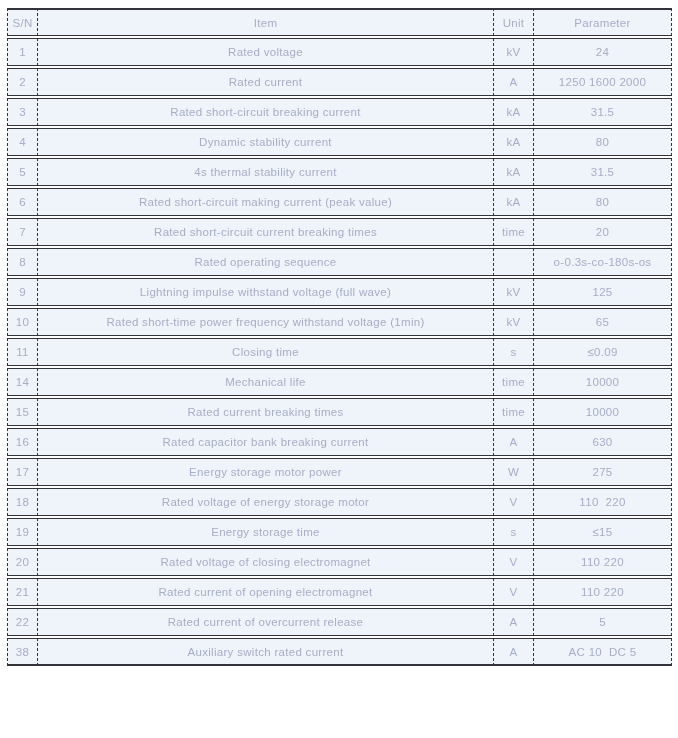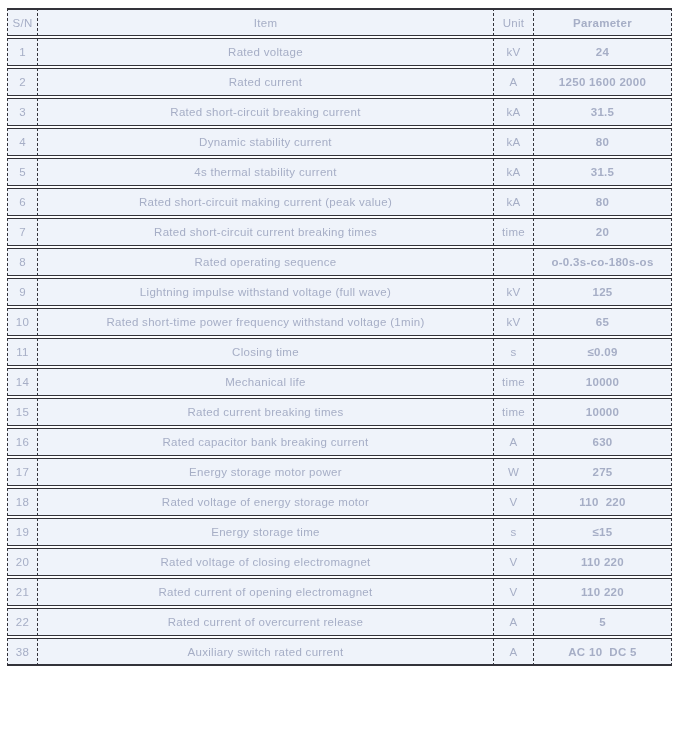--- a/index.html
+++ b/index.html
@@ -35,21 +35,20 @@
     font-weight: 400;
     white-space: pre-wrap;
     border-top: 1.5px solid #33333a;
     border-bottom: 1.5px solid #33333a;
     border-left: 1.5px dashed #33333a;
     overflow: hidden;
   }
   .spec-table th:last-child,
   .spec-table td:last-child {
     border-right: 1.5px dashed #33333a;
-    font-weight: bold;
   }
   .spec-table thead th {
     border-top-width: 2px;
   }
   .spec-table tr:last-child td {
     border-bottom-width: 2px;
   }
   col.col-sn   { width: 30px; }
   col.col-item { width: 456px; }
   col.col-unit { width: 40px; }

